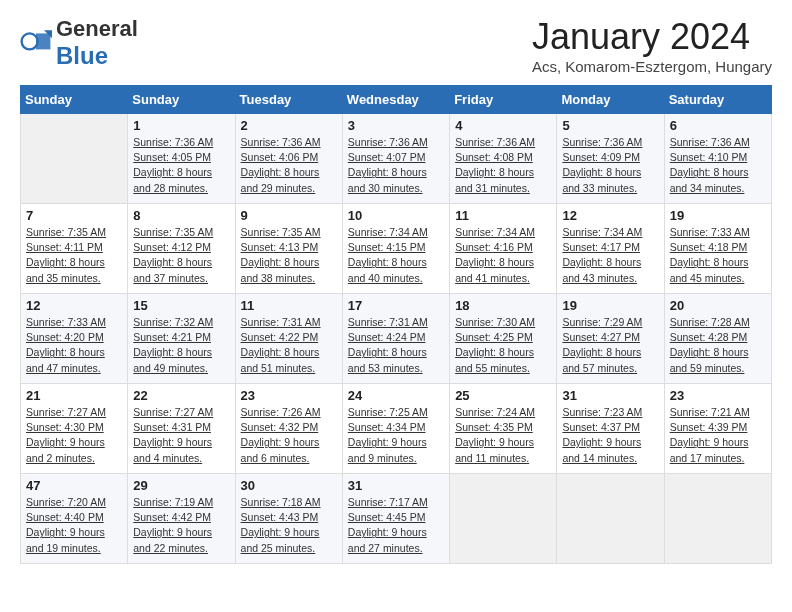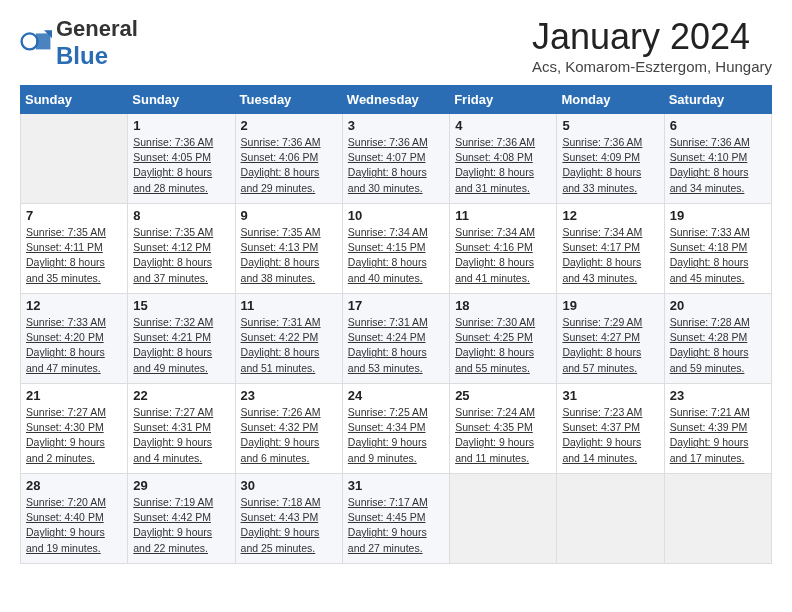--- a/index.html
+++ b/index.html
@@ -229,21 +229,21 @@
           <span class="day-number">31</span>
           <div class="day-info">Sunrise: 7:23 AM<br>Sunset: 4:37 PM<br>Daylight: 9 hours and 14 minutes.</div>
         </td>
         <td>
           <span class="day-number">23</span>
           <div class="day-info">Sunrise: 7:21 AM<br>Sunset: 4:39 PM<br>Daylight: 9 hours and 17 minutes.</div>
         </td>
       </tr>
       <tr>
         <td>
-          <span class="day-number">28</span>
+          <span class="day-number">47</span>
           <div class="day-info">Sunrise: 7:20 AM<br>Sunset: 4:40 PM<br>Daylight: 9 hours and 19 minutes.</div>
         </td>
         <td>
           <span class="day-number">29</span>
           <div class="day-info">Sunrise: 7:19 AM<br>Sunset: 4:42 PM<br>Daylight: 9 hours and 22 minutes.</div>
         </td>
         <td>
           <span class="day-number">30</span>
           <div class="day-info">Sunrise: 7:18 AM<br>Sunset: 4:43 PM<br>Daylight: 9 hours and 25 minutes.</div>
         </td>

